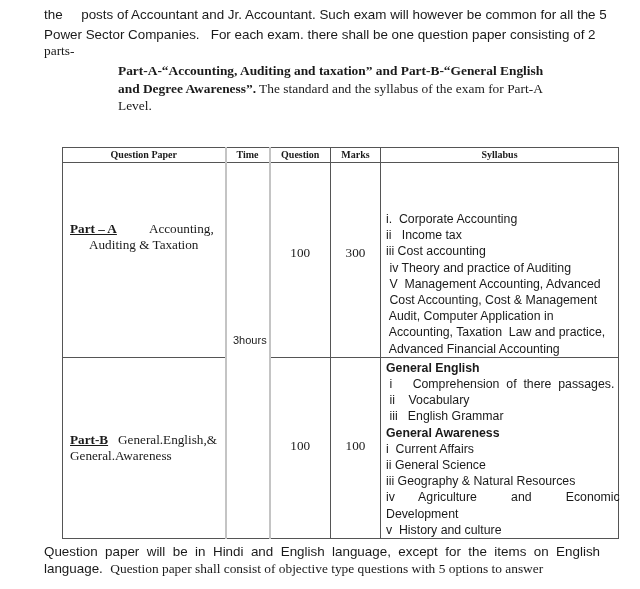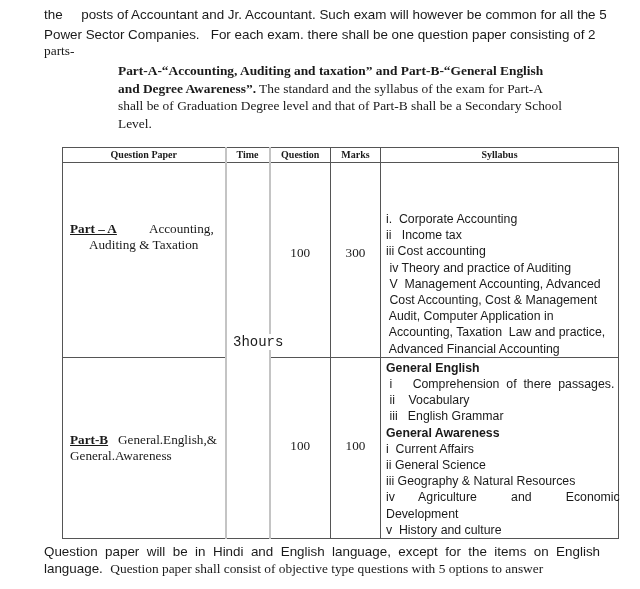--- a/index.html
+++ b/index.html
@@ -16,38 +16,37 @@
 
   table#exam { position:absolute; left:62px; top:147px; width:556px; height:376px; border-collapse:collapse; table-layout:fixed; }
   #exam td, #exam th { border:1px solid #555; padding:0; vertical-align:top; }
   #exam th { font-family:"Liberation Serif", serif; font-weight:bold; font-size:10px; height:14px; line-height:14px; text-align:center; }
   #exam .gray { border-left:2px solid #c4c4c4; border-right:2px solid #c4c4c4; }
   #exam .paper { font-family:"Liberation Serif", serif; font-size:13.2px; line-height:16px; }
   #exam .num { font-family:"Liberation Serif", serif; font-size:13.2px; text-align:center; }
   #exam .syl { font-family:"Liberation Sans", sans-serif; font-size:12.3px; line-height:16.2px; padding-left:5px; }
   #exam .syl .r { display:block; white-space:nowrap; }
   #exam .syl .h { font-weight:bold; }
-  .hours { position:absolute; left:232px; top:334px; font-family:Liberation Mono, monospace; font-size:14px; background:#fff; padding:0 1px; }
+  .hours { position:absolute; left:232px; top:334px; font-family:Liberation Sans, sans-serif; font-size:11px; background:#fff; padding:0 1px; }
 
   #outro { left:44px; top:543px; width:536px; font-size:13.4px; line-height:17px; }
   #outro .l { display:block; white-space:nowrap; }
 </style>
 </head>
 <body>
 
 <div id="intro" class="abs sans">
   <span class="l" style="white-space:pre;">the     posts of Accountant and Jr. Accountant. Such exam will however be common for all the 5</span>
   <span class="l" style="white-space:pre;"><span class="sans">Power Sector Companies.   For each exam. there shall be one question paper consisting of 2</span></span>
   <span class="l serif" style="margin-top:-3px;">parts-</span>
 </div>
 
 <div id="parts" class="abs serif">
   <span class="l"><b>Part-A-“Accounting, Auditing and taxation” and Part-B-“General English</b></span>
   <span class="l"><b>and Degree Awareness”.</b><span> The standard and the syllabus of the exam for Part-A</span></span>
-  <span class="l">shall be of Graduation Degree level and that of Part-B shall be a Secondary School</span>
   <span class="l">Level.</span>
 </div>
 
 <table id="exam">
   <colgroup>
     <col style="width:163px">
       <col style="width:44px">
       <col style="width:61px">
       <col style="width:50px">
       <col style="width:238px">

